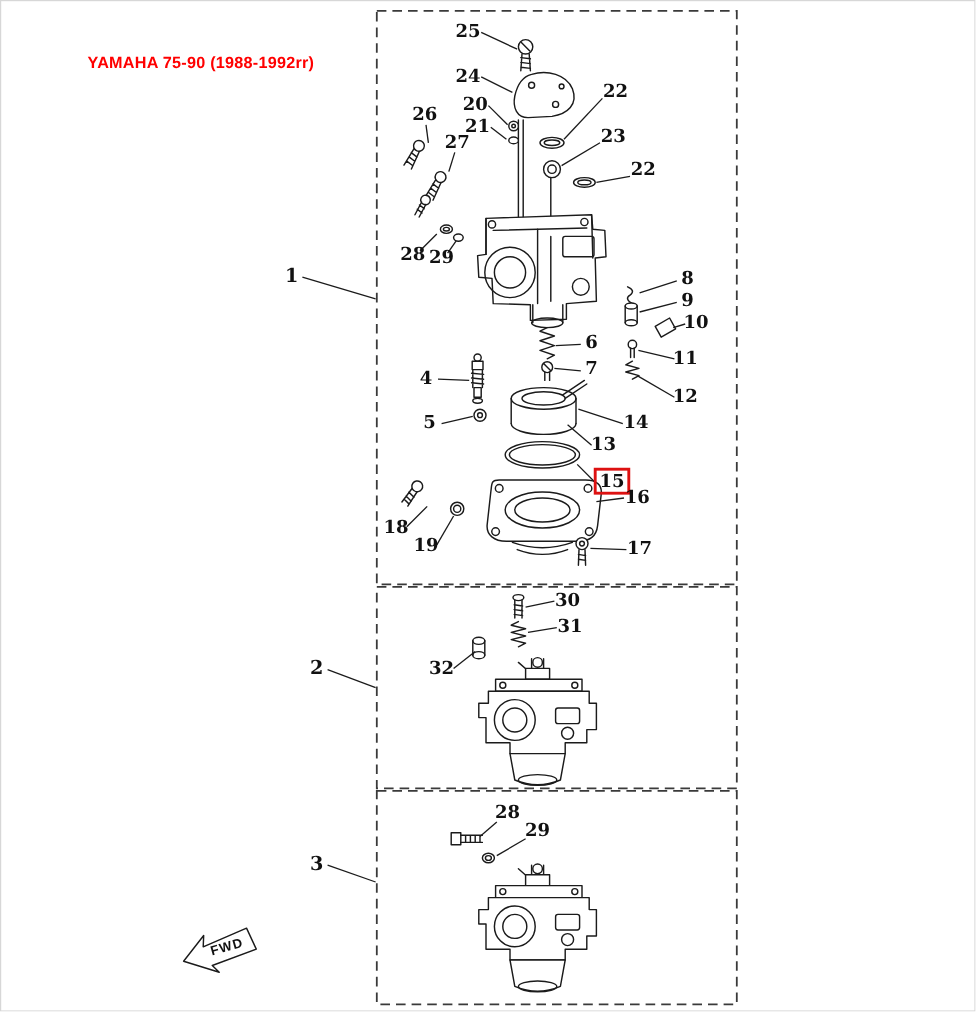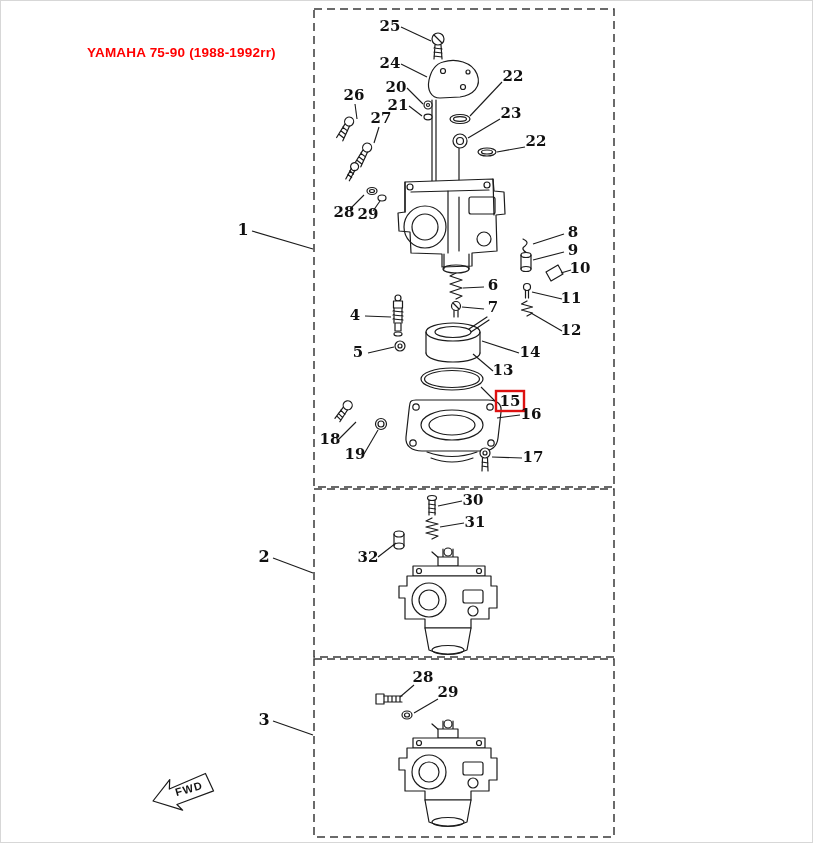--- a/index.html
+++ b/index.html
@@ -2,21 +2,21 @@
 <html><head>
 <meta charset="utf-8">
 <style>
   html,body{margin:0;padding:0;background:#fff;}
   .canvas{
     position:relative;width:813px;height:843px;background:#fff;
     border:1px solid #d7d7d7;box-sizing:border-box;overflow:hidden;
     font-family:"Liberation Sans",sans-serif;
   }
   .title{
-    position:absolute;left:86px;top:44px;font-size:13.5px;font-weight:bold;
+    position:absolute;left:72px;top:44px;font-size:13.5px;font-weight:bold;
     letter-spacing:.2px;color:#f00;white-space:nowrap;
   }
   svg{position:absolute;left:0;top:0;}
   .zone{fill:none;stroke:#3a3a3a;stroke-width:1.5;stroke-dasharray:8 5;}
   .line-art, .line-art *{fill:none;stroke:#1b1b1b;stroke-width:1.2;
     stroke-linecap:round;stroke-linejoin:round;}
   .line-art .w{fill:#ffffff;}
   .leader{stroke:#1b1b1b;stroke-width:1.1;}
   text.part-num{
     fill:#111;stroke:none !important;

